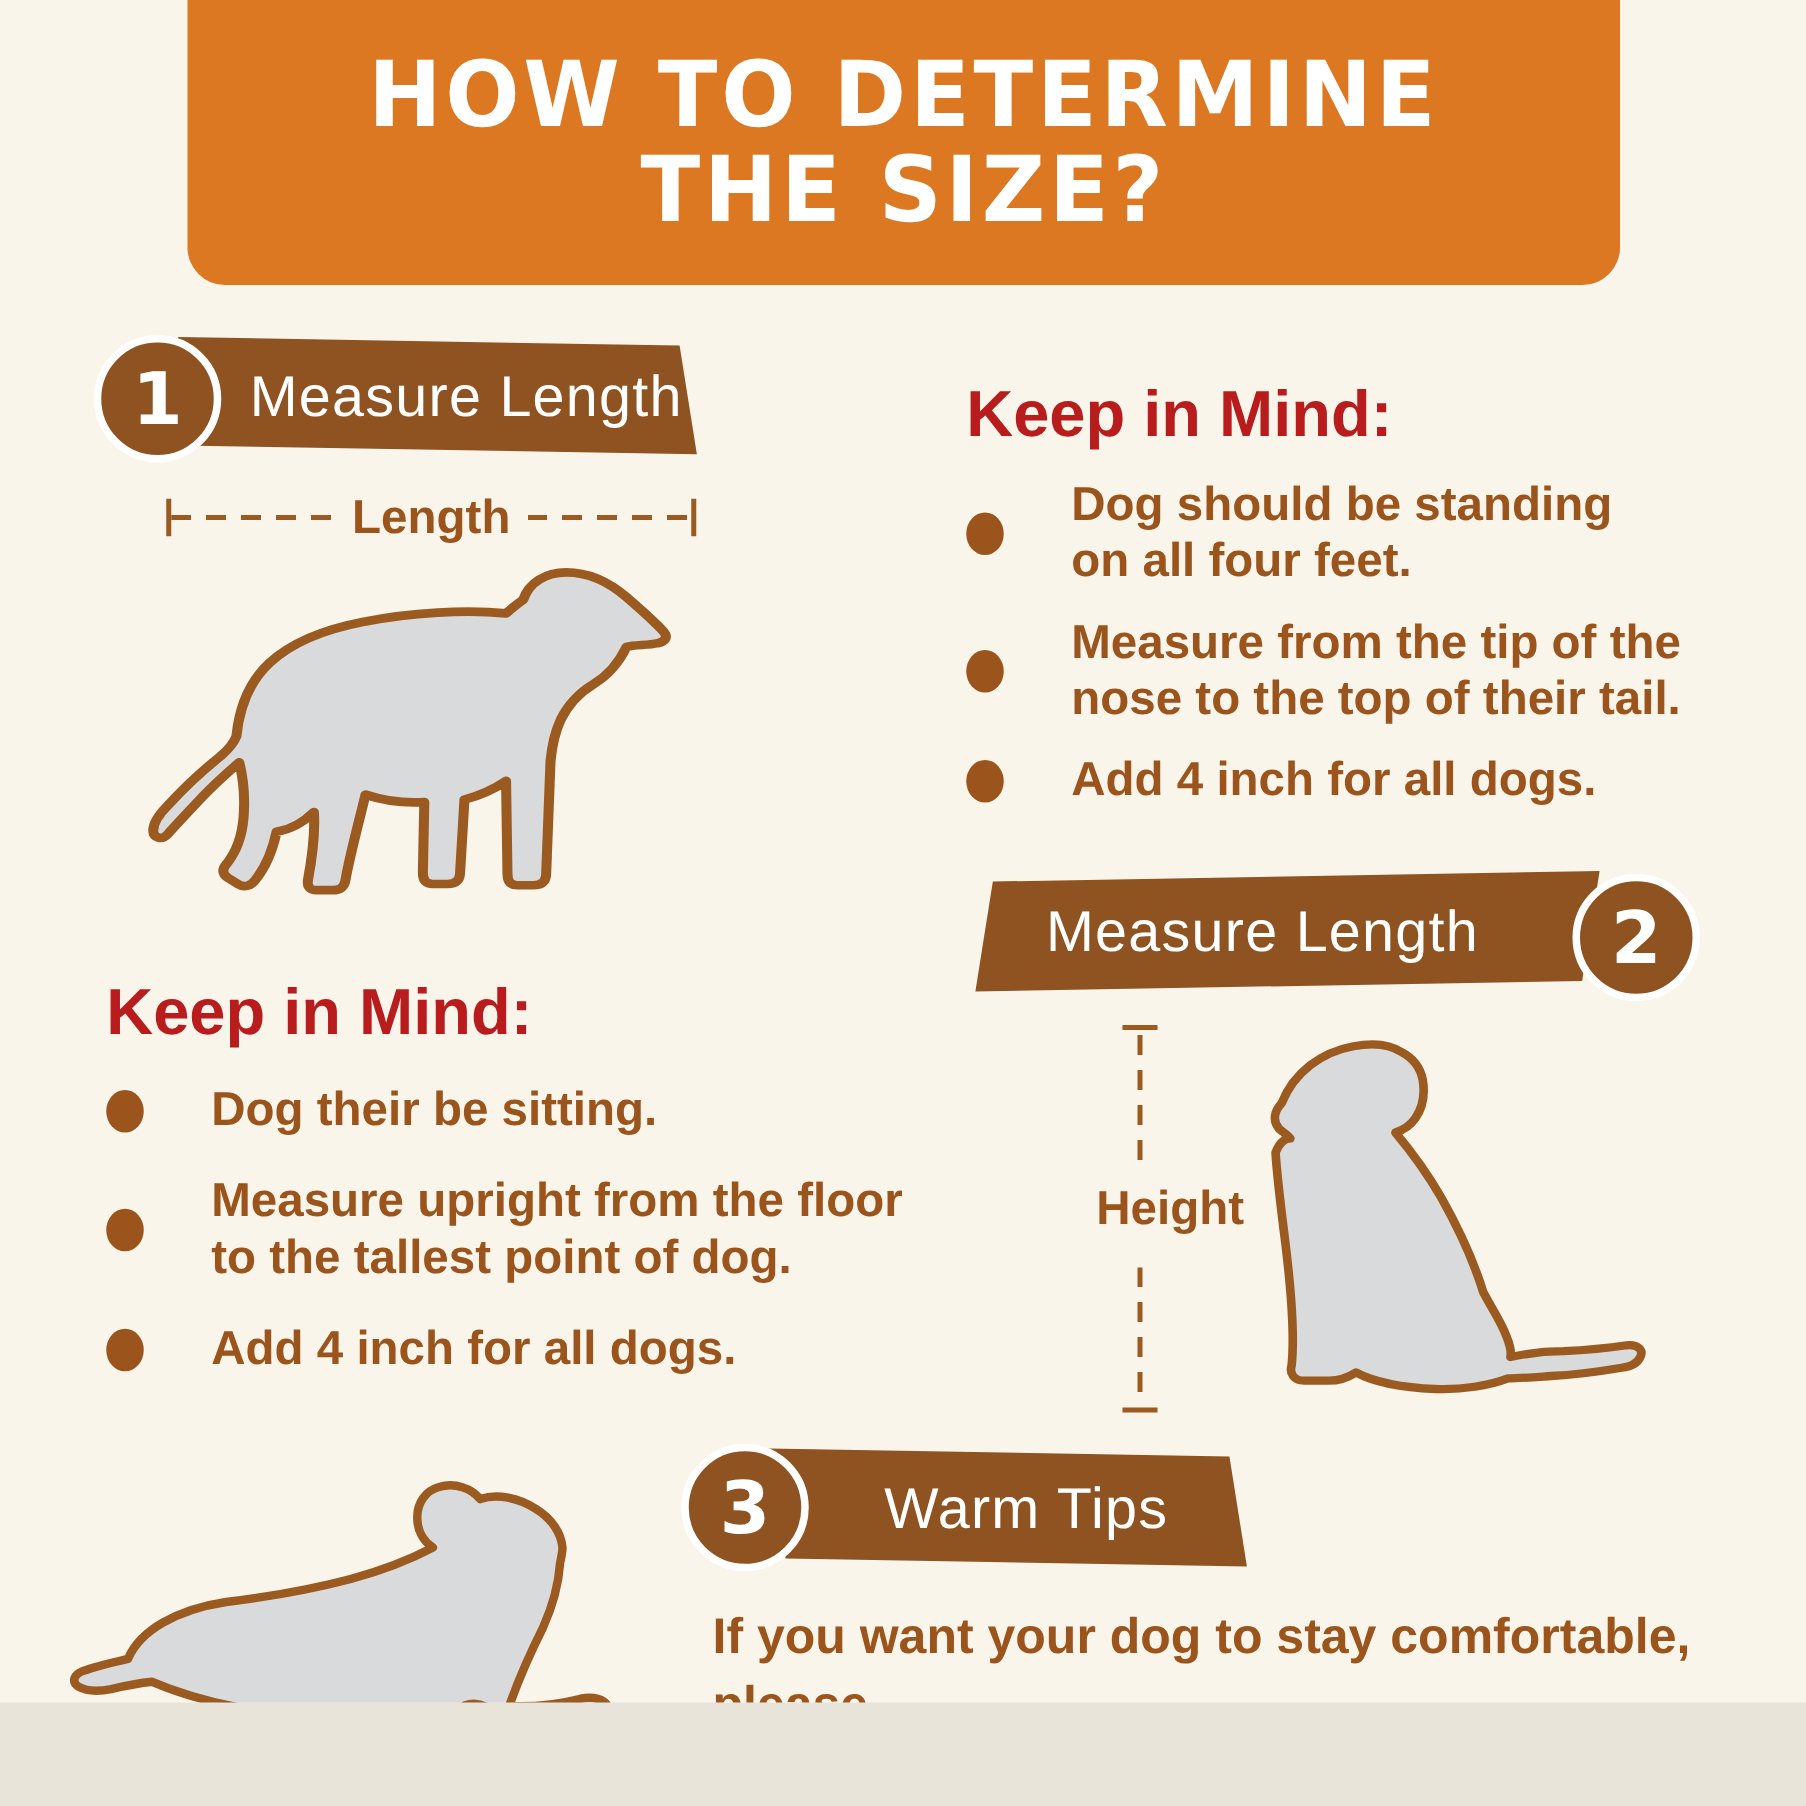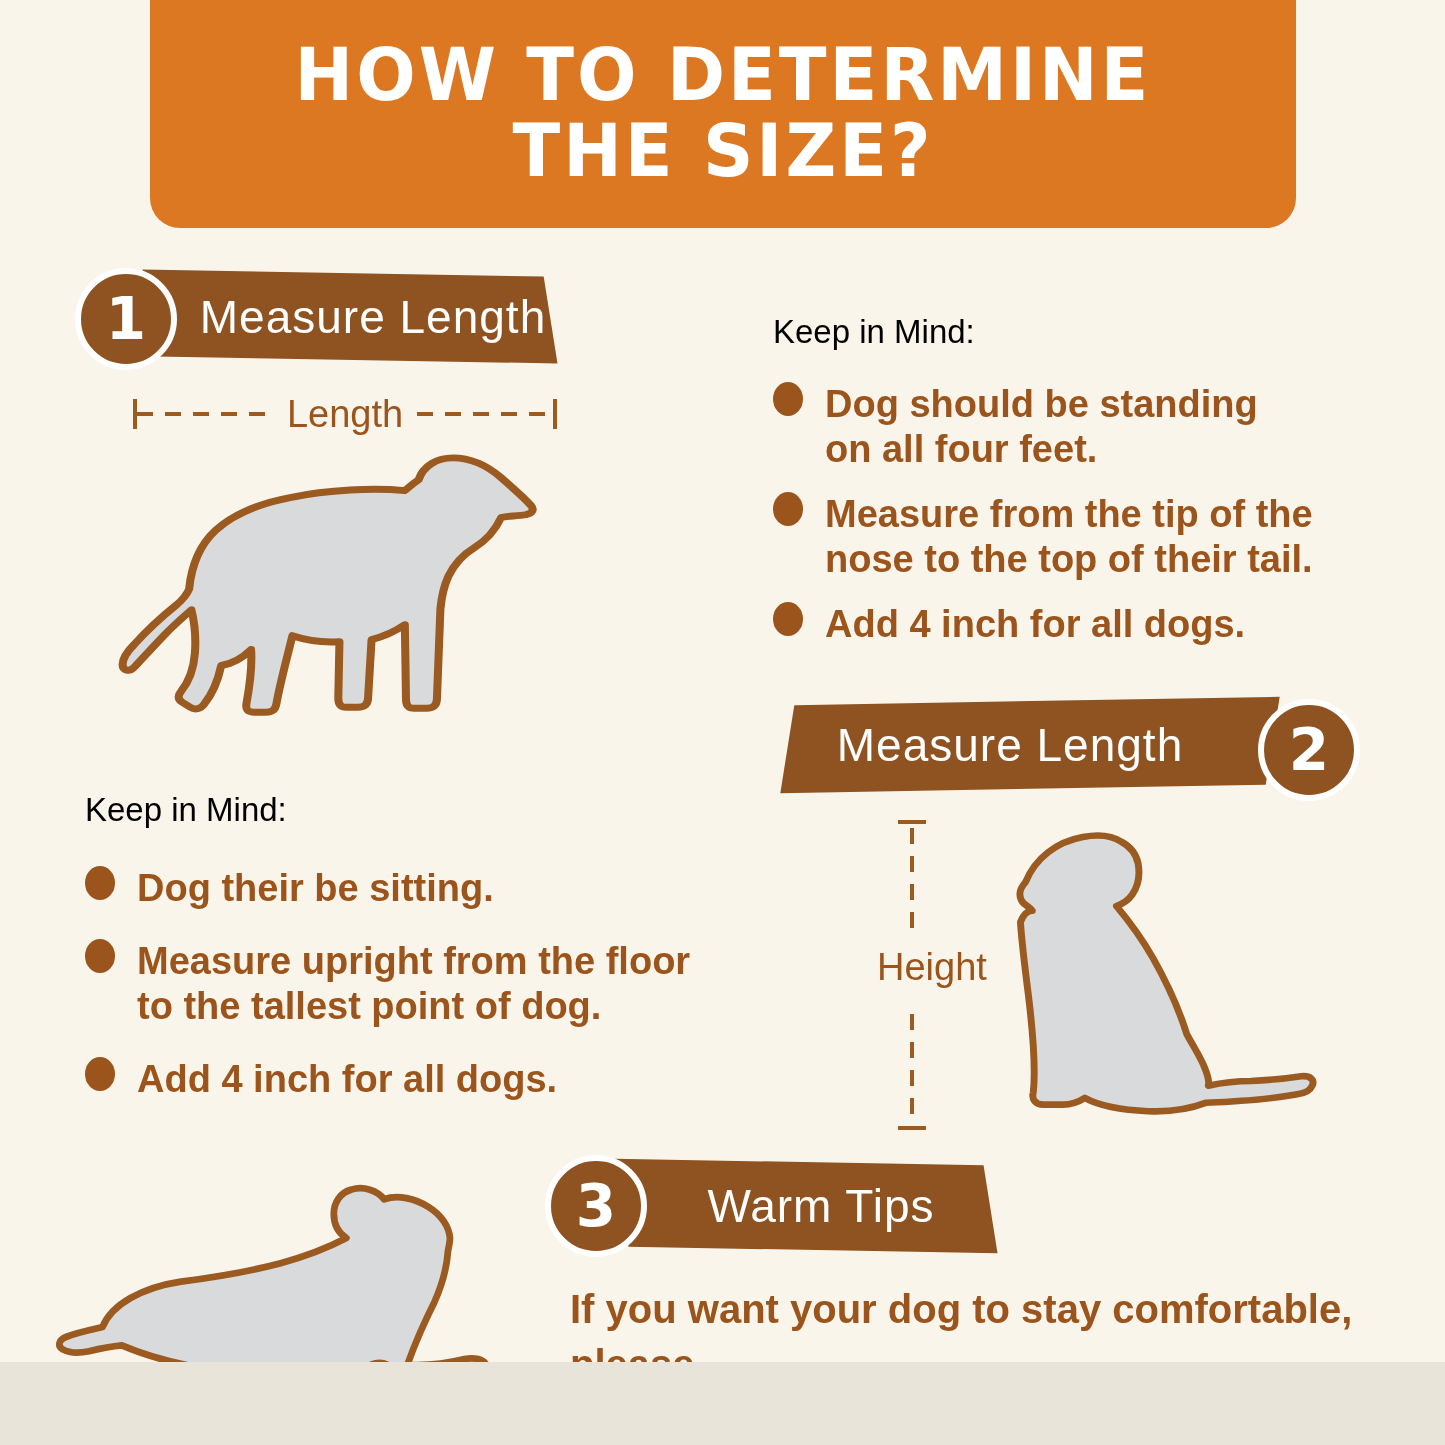--- a/index.html
+++ b/index.html
@@ -64,31 +64,31 @@
     width:4px;
     background:repeating-linear-gradient(180deg,#9A5A20 0 16px,transparent 16px 28px);
   }
   .tick-v{width:4px;height:30px;background:#9A5A20;}
   .tick-h{width:28px;height:4px;background:#9A5A20;}
   .length-line{
     left:133px;top:394px;width:424px;height:40px;
     display:flex;align-items:center;
   }
   .measure-label{
-    color:#9B541B;font-weight:normal;font-size:38px;white-space:nowrap;
+    color:#9B541B;font-weight:bold;font-size:38px;white-space:nowrap;
     padding:0 14px;
   }
 
   
   .kim{display:flex;flex-direction:column;}
   .kim-heading{
-    color:#000000;font-weight:normal;font-size:33px;line-height:52px;
+    color:#b91c1c;font-weight:bold;font-size:52px;line-height:52px;
   }
   .kim-items{display:flex;flex-direction:column;}
-  .kim-item{display:flex;}
+  .kim-item{display:flex;align-items:center;gap:32px;}
   .bullet{
     width:30px;height:34px;border-radius:50%;
     background:#9B541B;flex:0 0 auto;
   }
   .kim-text{
     color:#9B541B;font-weight:bold;font-size:38px;line-height:45px;
     white-space:pre-line;margin-left:22px;
   }
 
   

